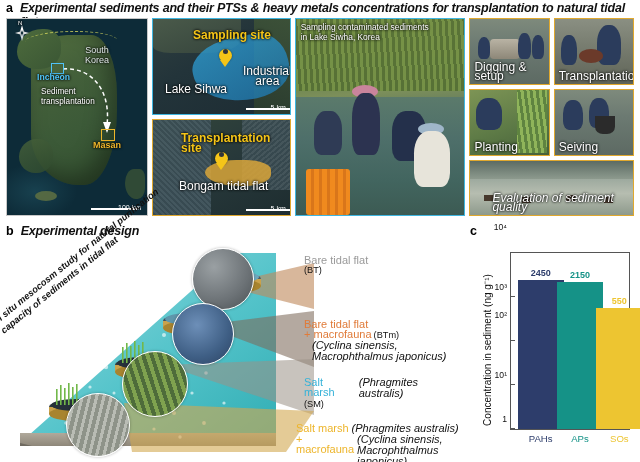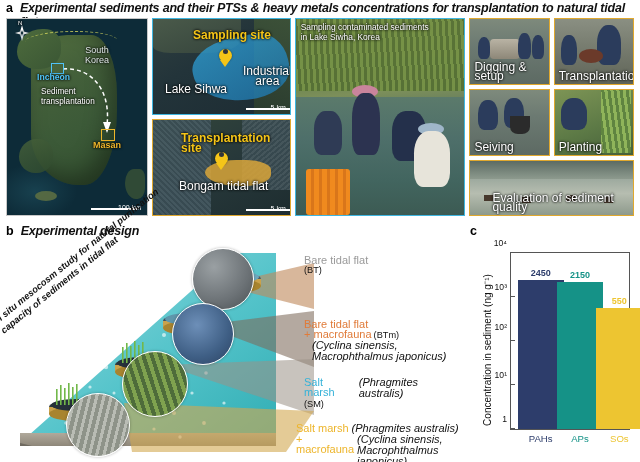--- a/index.html
+++ b/index.html
@@ -108,21 +108,21 @@
   #pers3 { left:96px; top:92px; width:34px; height:50px; background:#24304b;}
   #pers4 { left:118px; top:112px; width:36px; height:56px; background:#e7e4da;}
   #pers4hat{ position:absolute; left:122px; top:104px; width:26px; height:12px; background:#9fb6c9; border-radius:50%;}
   #bucket { position:absolute; left:10px; top:150px; width:44px; height:46px;
     background: repeating-linear-gradient(90deg,#f08a1e 0 5px,#d9761a 5px 8px); border-radius:3px;}
 
   
   #photo-grid { width: 166px; height: 198px; display:flex; flex-direction:column; gap:4px;}
   .pg-row { display:flex; gap:4px; height: 81px;}
   .pg-cell { flex:1; border:1.3px solid #e0a82e; position:relative; overflow:hidden;}
-  #pg-big { height: 68px; border:1.3px solid #e0a82e; position:relative; overflow:hidden;}
+  #pg-big { height: 68px; border:1.3px solid #e0a82e; position:relative; overflow:hidden;font-style:italic;}
   .mud { background: linear-gradient(180deg,#7e8a7c 0%,#6c7a72 40%,#5d6a63 100%); }
   .mud2 { background: linear-gradient(180deg,#8a8f82 0%,#74796c 50%,#5f6458 100%); }
   .green { background: linear-gradient(160deg,#7d9455 0%,#5d7a46 55%,#46603a 100%); }
   .flat { background: linear-gradient(180deg,#a9b0a4 0%,#9aa79c 30%,#b6bdb0 60%,#8e9a8c 100%); }
   .worker { position:absolute; background:#2b3c5c; border-radius:45% 45% 30% 30%; }
   .cyl { position:absolute; background: linear-gradient(180deg,#b9b3a4,#8d8778); border-radius:4px;}
   .cap-b { bottom:2px; left:4px; }
 
   
   #panel-b-head { position: absolute; left: 6px; top: 224px; }
@@ -270,30 +270,30 @@
         <span class="cap cap-b">Digging &amp; setup</span>
       </div>
       <div class="pg-cell mud2">
         <div class="worker" style="left:6px;top:16px;width:16px;height:30px;"></div>
         <div class="worker" style="left:42px;top:6px;width:24px;height:40px;"></div>
         <div style="position:absolute;left:24px;top:30px;width:24px;height:14px;background:#6b3a2a;border-radius:50%;"></div>
         <span class="cap cap-b">Transplantation</span>
       </div>
     </div>
     <div class="pg-row">
+      <div class="pg-cell green">
+        <div class="worker" style="left:6px;top:8px;width:26px;height:32px;"></div>
+        <div style="position:absolute;right:2px;top:0;width:30px;height:63px;background:repeating-linear-gradient(82deg,#8fb45a 0 3px,#5f8440 3px 6px);"></div>
+        <span class="cap cap-b">Planting</span>
+      </div>
       <div class="pg-cell mud">
         <div class="worker" style="left:8px;top:10px;width:20px;height:30px;"></div>
         <div class="worker" style="left:34px;top:8px;width:20px;height:30px;"></div>
         <div style="position:absolute;left:40px;top:26px;width:20px;height:18px;background:#2b2b2b;border-radius:0 0 40% 40%;"></div>
         <span class="cap cap-b">Seiving</span>
-      </div>
-      <div class="pg-cell green">
-        <div class="worker" style="left:6px;top:8px;width:26px;height:32px;"></div>
-        <div style="position:absolute;right:2px;top:0;width:30px;height:63px;background:repeating-linear-gradient(82deg,#8fb45a 0 3px,#5f8440 3px 6px);"></div>
-        <span class="cap cap-b">Planting</span>
       </div>
     </div>
     <div id="pg-big" class="flat">
       <div style="position:absolute;left:0;top:0;width:100%;height:18px;background:linear-gradient(180deg,#5c6b63,#8d9a8e);"></div>
       <div style="position:absolute;left:14px;top:34px;width:9px;height:6px;background:#46382c;"></div>
       <div style="position:absolute;left:52px;top:36px;width:9px;height:6px;background:#46382c;"></div>
       <div style="position:absolute;left:96px;top:34px;width:9px;height:6px;background:#46382c;"></div>
       <div style="position:absolute;left:134px;top:36px;width:9px;height:6px;background:#46382c;"></div>
       <span class="cap" style="left:22px;bottom:2px;">Evaluation of sediment quality</span>
     </div>
@@ -457,25 +457,25 @@
   </div>
 </div>
 
 <div id="panel-c-head" class="panel-head">
   <span class="panel-letter">c</span>
 </div>
 
 <div id="panel-c">
   <div id="ylabel">Concentration in sediment (ng g⁻¹)</div>
   <div id="plotwrap">
-      <span class="ytick" style="bottom: 176px;">10⁴</span>
+      <span class="ytick" style="bottom: 192px;">10⁴</span>
       <span class="ytickmark" style="bottom: 176px;"></span>
       <span class="ytick" style="bottom: 132px;">10³</span>
       <span class="ytickmark" style="bottom: 132px;"></span>
-      <span class="ytick" style="bottom: 92px;">10²</span>
+      <span class="ytick" style="bottom: 104px;">10²</span>
       <span class="ytickmark" style="bottom: 88px;"></span>
       <span class="ytick" style="bottom: 44px;">10¹</span>
       <span class="ytickmark" style="bottom: 44px;"></span>
       <span class="ytick" style="bottom: 0px;">1</span>
       <span class="ytickmark" style="bottom: 0px;"></span>
       <div class="bar" style="background: rgb(45, 61, 107); height: 149.123px; left: 6.66667px;">
         <span class="barval" style="color: rgb(45, 61, 107);">2450</span>
         <span class="xlabel" style="color: rgb(45, 61, 107);">PAHs</span>
       </div>
       <div class="bar" style="background: rgb(21, 146, 135); height: 146.627px; left: 46px;">

